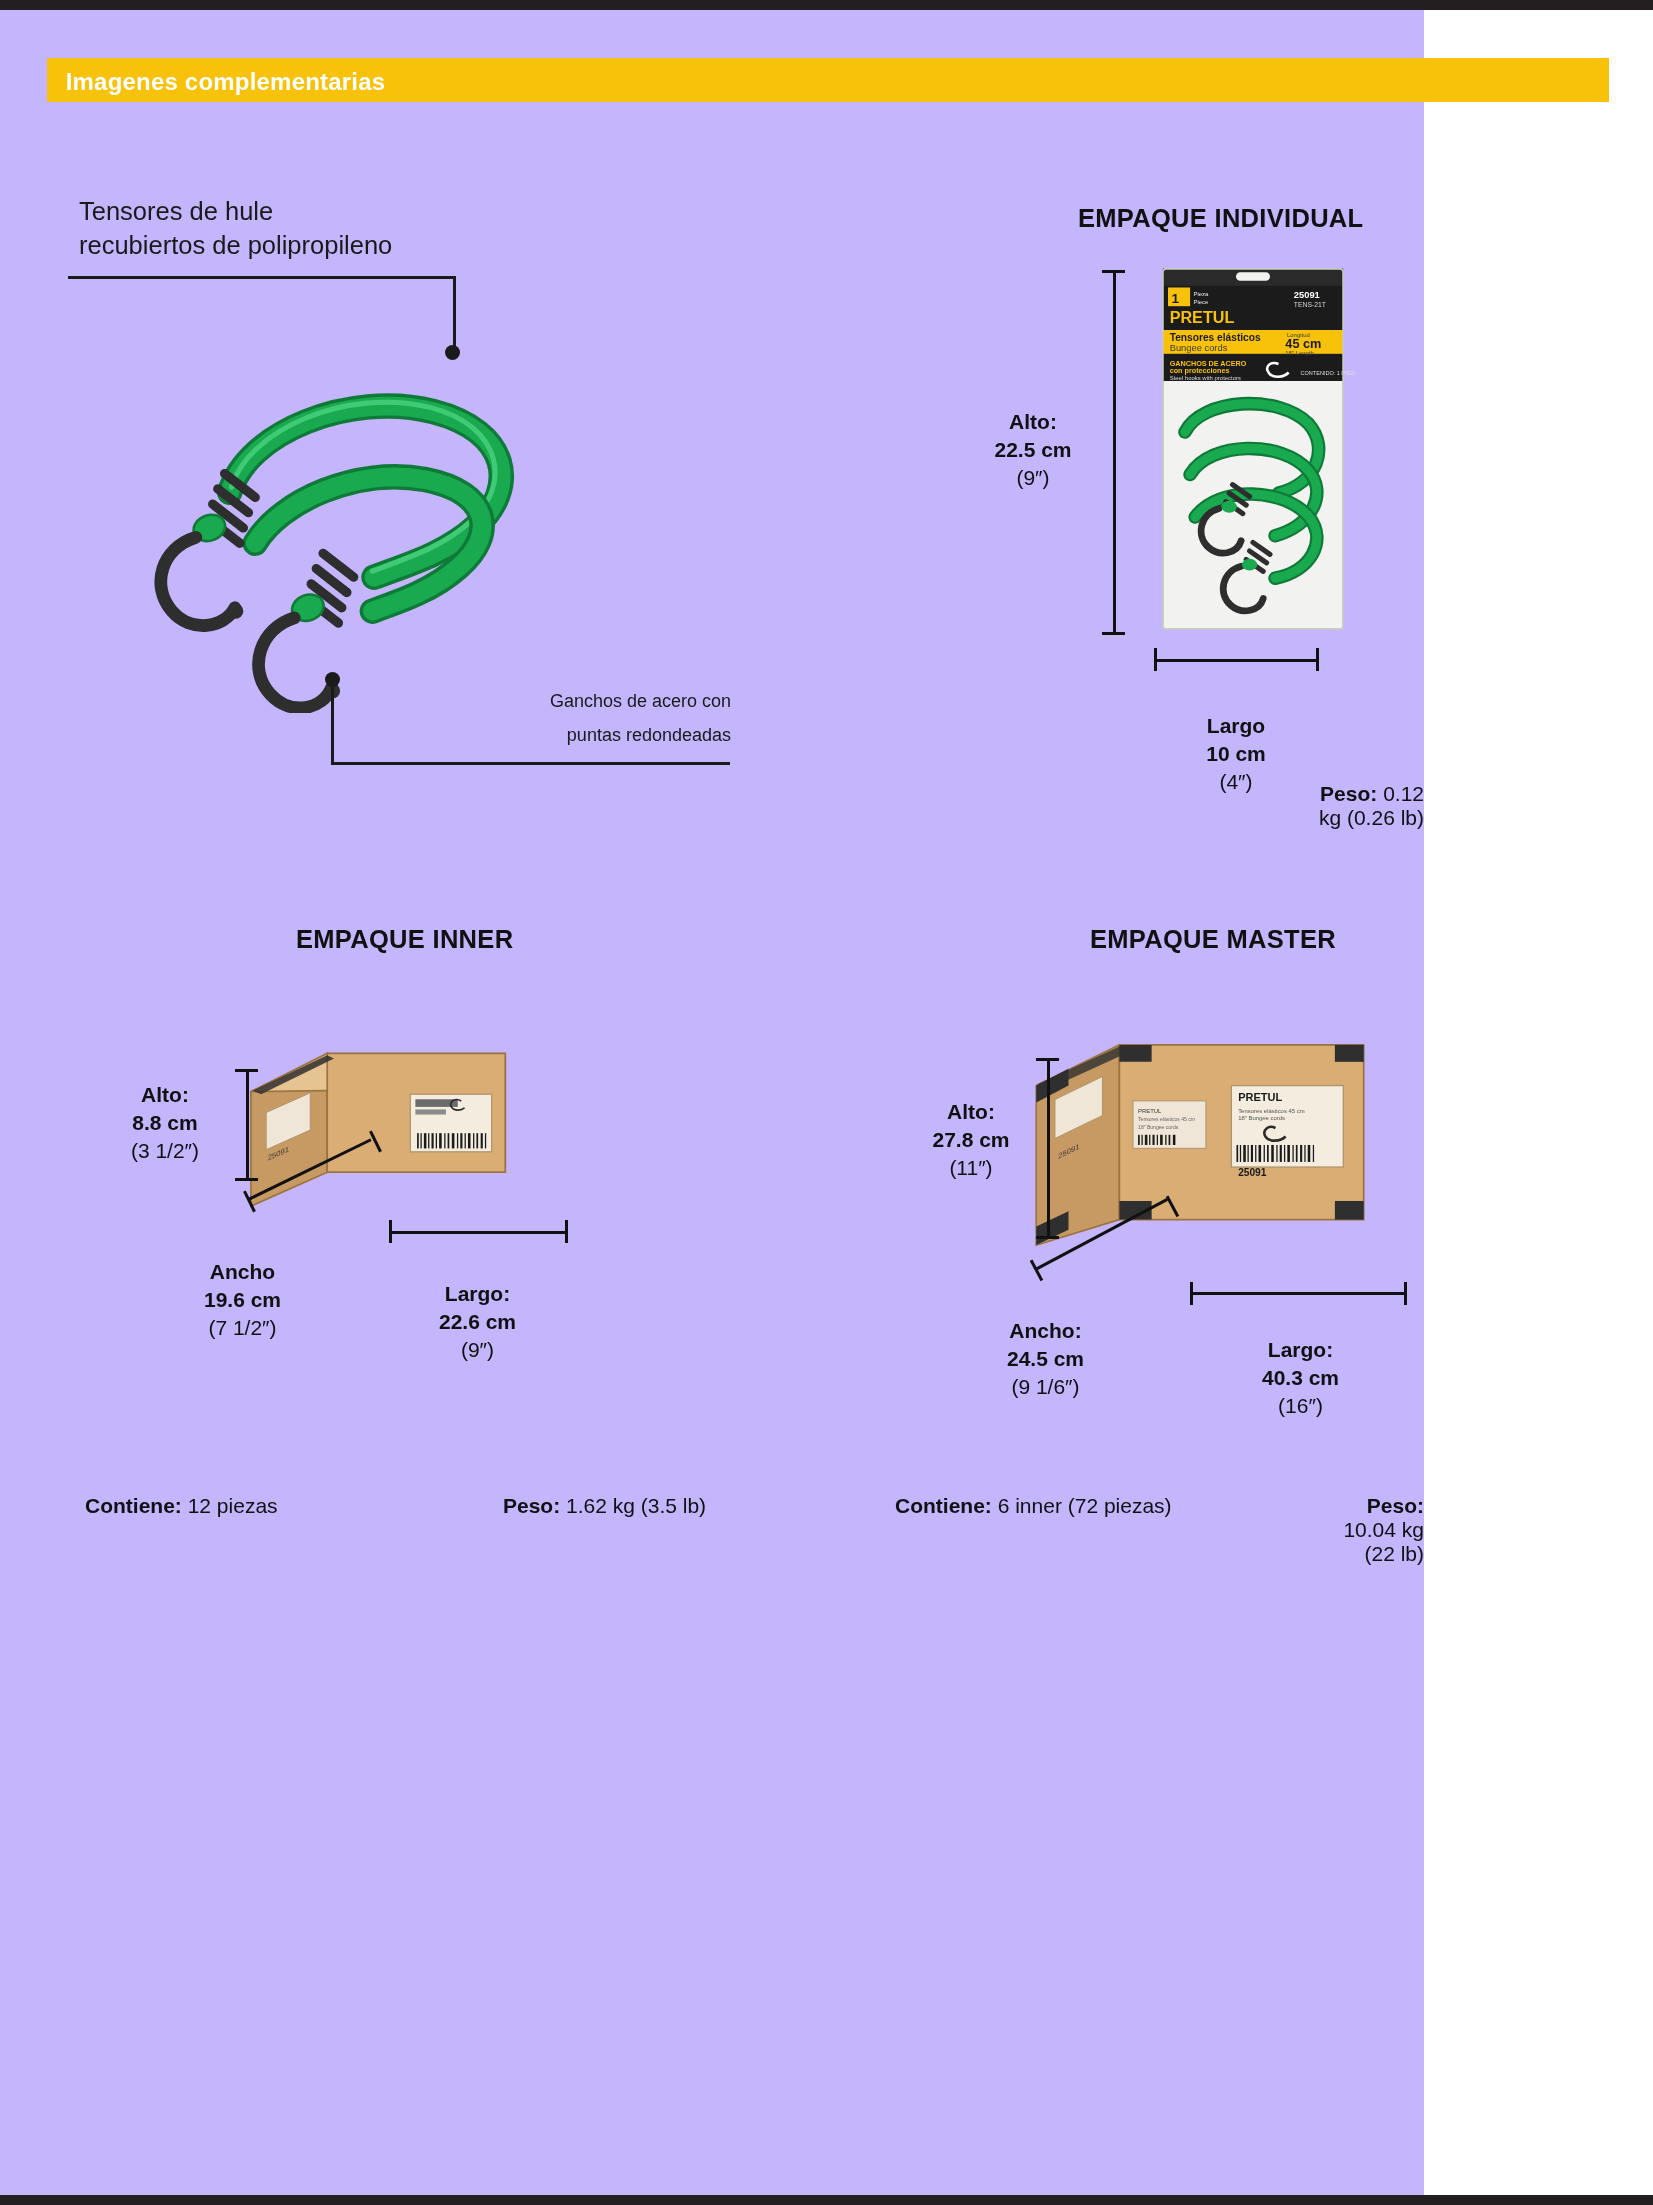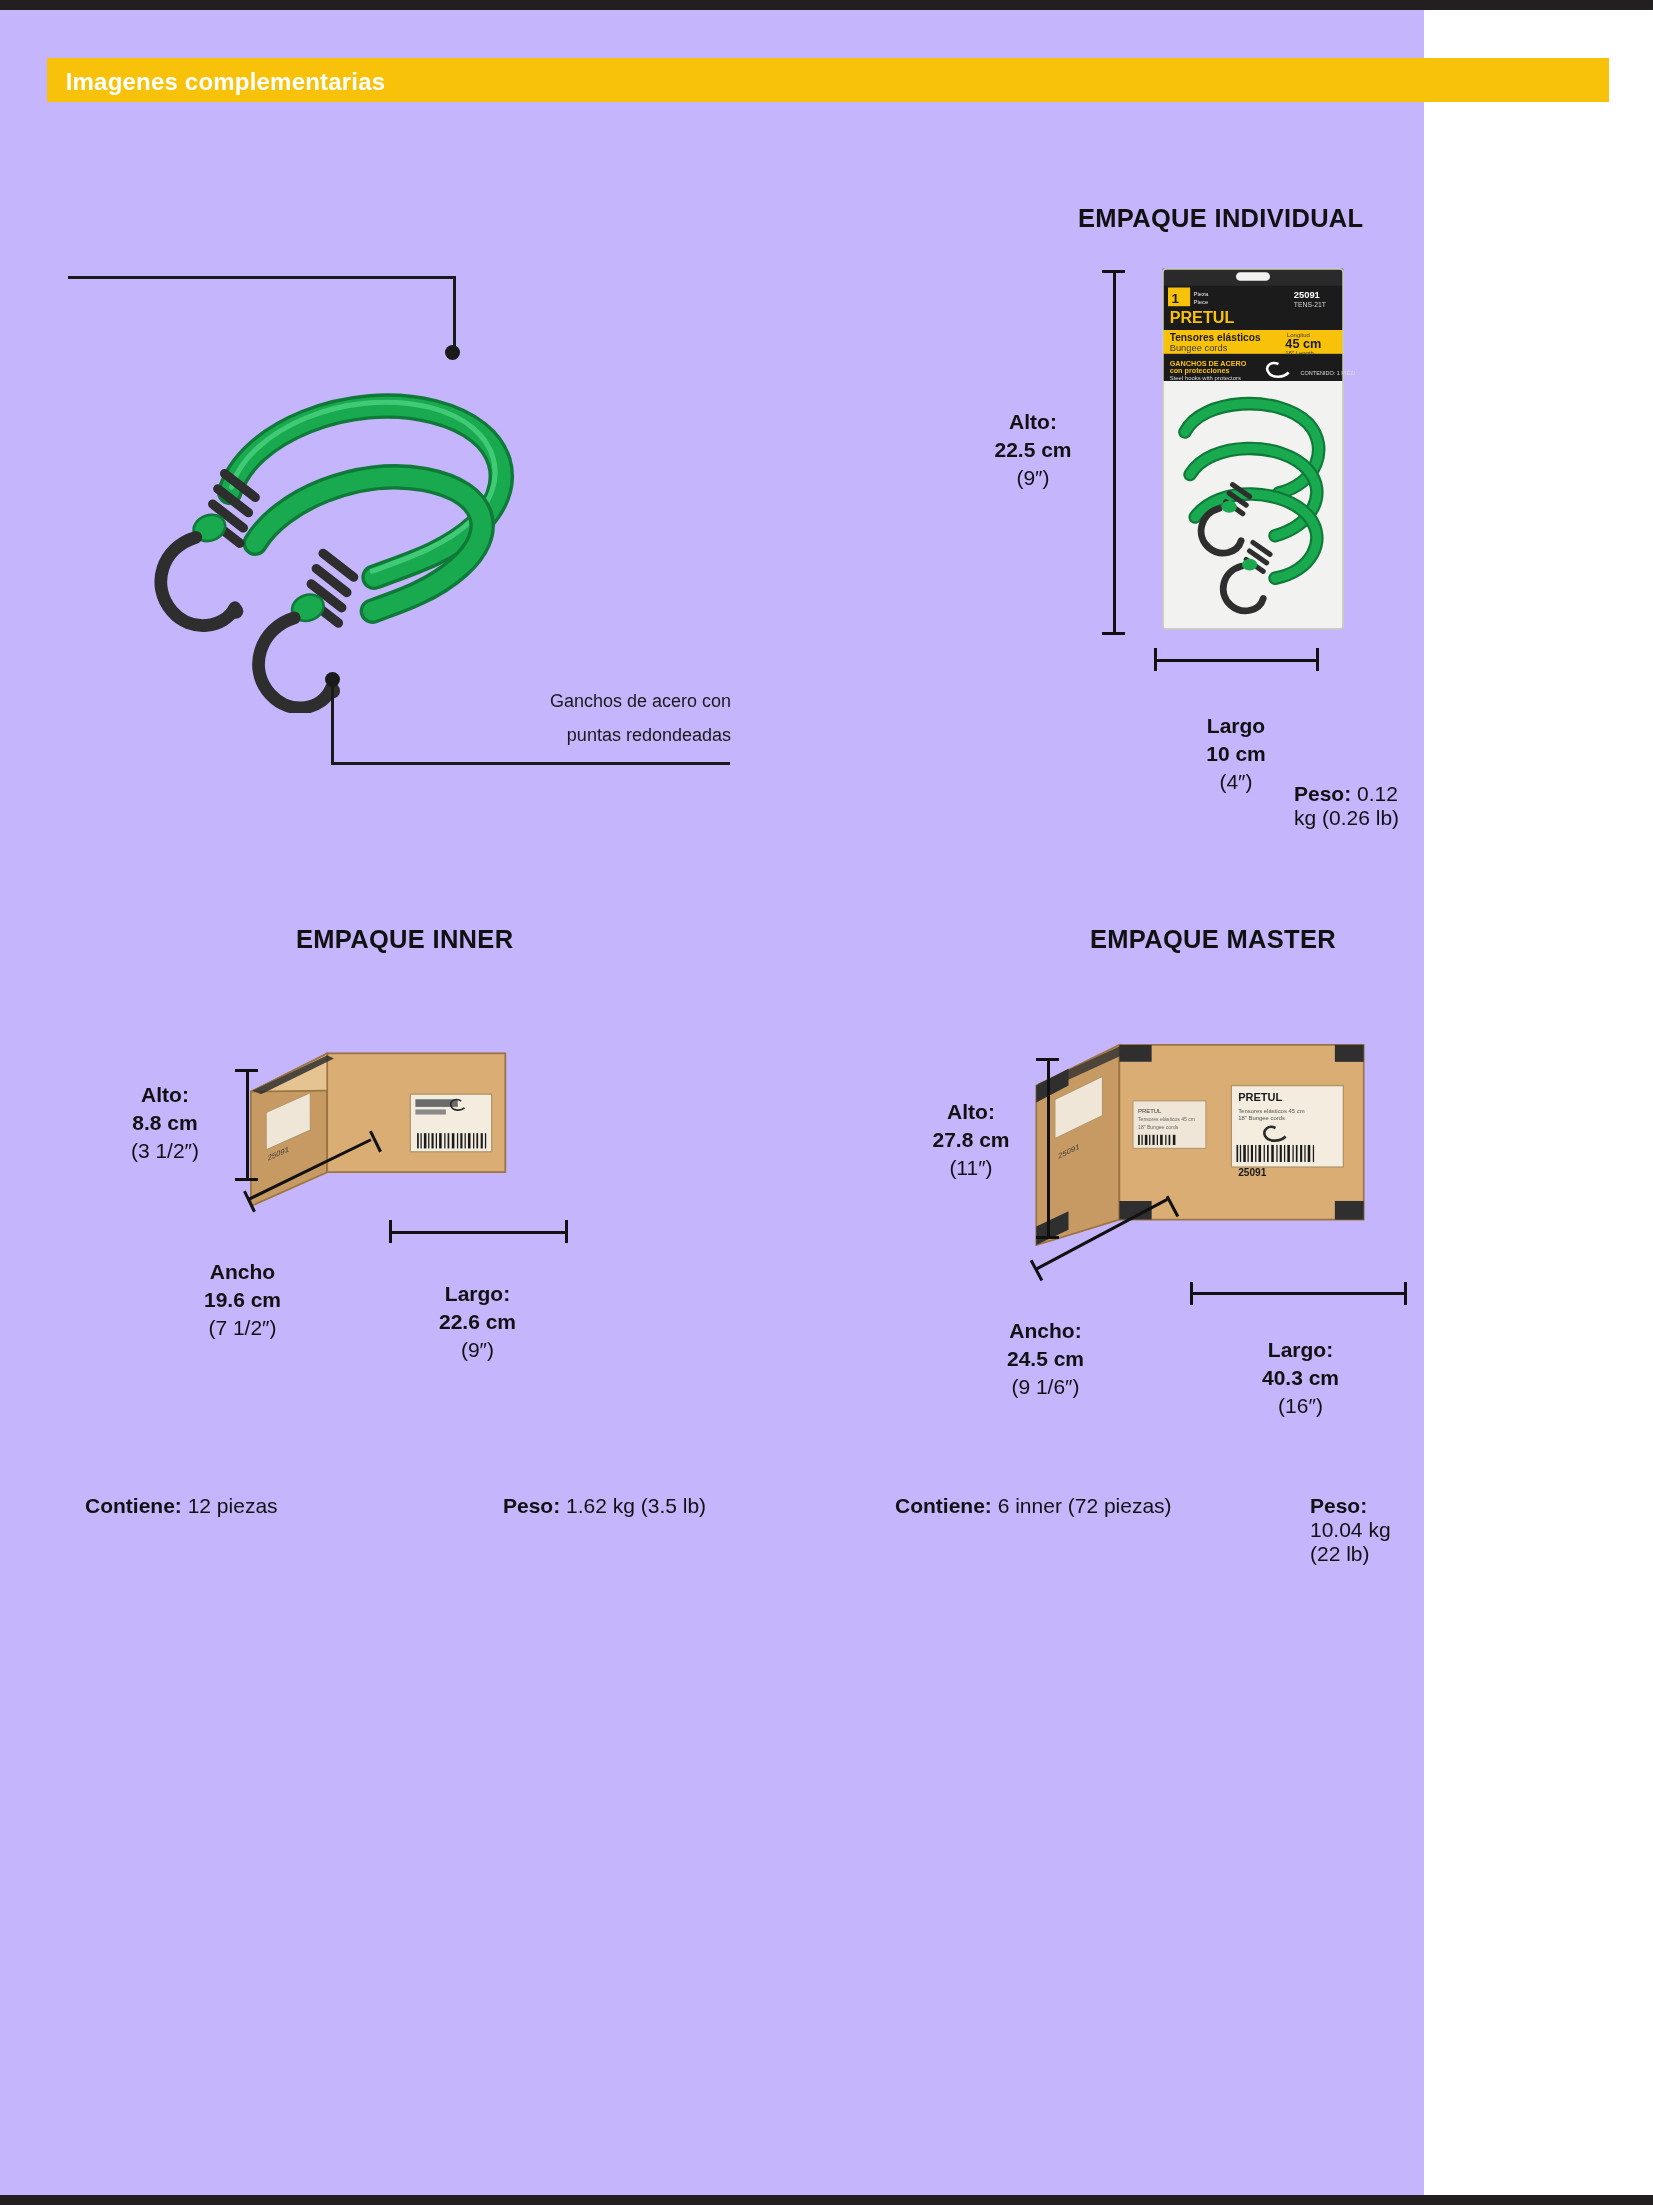--- a/index.html
+++ b/index.html
@@ -150,20 +150,21 @@
     color: #111;
     text-align: center;
   }
   .dim-label .sub {
     font-weight: normal;
   }
   .meta-line {
     position: absolute;
     font-size: 21px;
     color: #111;
+    text-align: right;
   }
   .meta-line b { font-weight: bold; }
 
   
   .vbar {
     position: absolute;
     width: 2.5px;
     background: #111;
   }
   .vcap {
@@ -195,20 +196,24 @@
 
 <div class="page">
 
   <div class="top-bar"></div>
   <div class="bottom-bar"></div>
 
   <div class="header-band">
     <div class="title">Imagenes complementarias</div>
   </div>
 
+  <div class="callout-top">
+    <div>Tensores de hule</div>
+    <div>recubiertos de polipropileno</div>
+  </div>
   <div class="callout-top-line"></div>
   <div class="callout-top-vert"></div>
   <div class="callout-top-dot"></div>
 
   <svg class="product-illus" viewBox="0 0 580 450">
 
     <path d="M90 190 C 110 120, 230 70, 330 95 C 420 118, 430 185, 380 230 C 345 262, 300 275, 260 290" stroke="#0f7a38" stroke-width="30" fill="none" stroke-linecap="round"></path>
     <path d="M90 190 C 110 120, 230 70, 330 95 C 420 118, 430 185, 380 230 C 345 262, 300 275, 260 290" stroke="#19a94f" stroke-width="22" fill="none" stroke-linecap="round"></path>
     <path d="M92 184 C 112 116, 228 66, 326 90 C 412 112, 422 182, 374 224 C 342 254, 298 268, 258 283" stroke="#4fd683" stroke-width="6" fill="none" stroke-linecap="round" opacity="0.75"></path>
 

